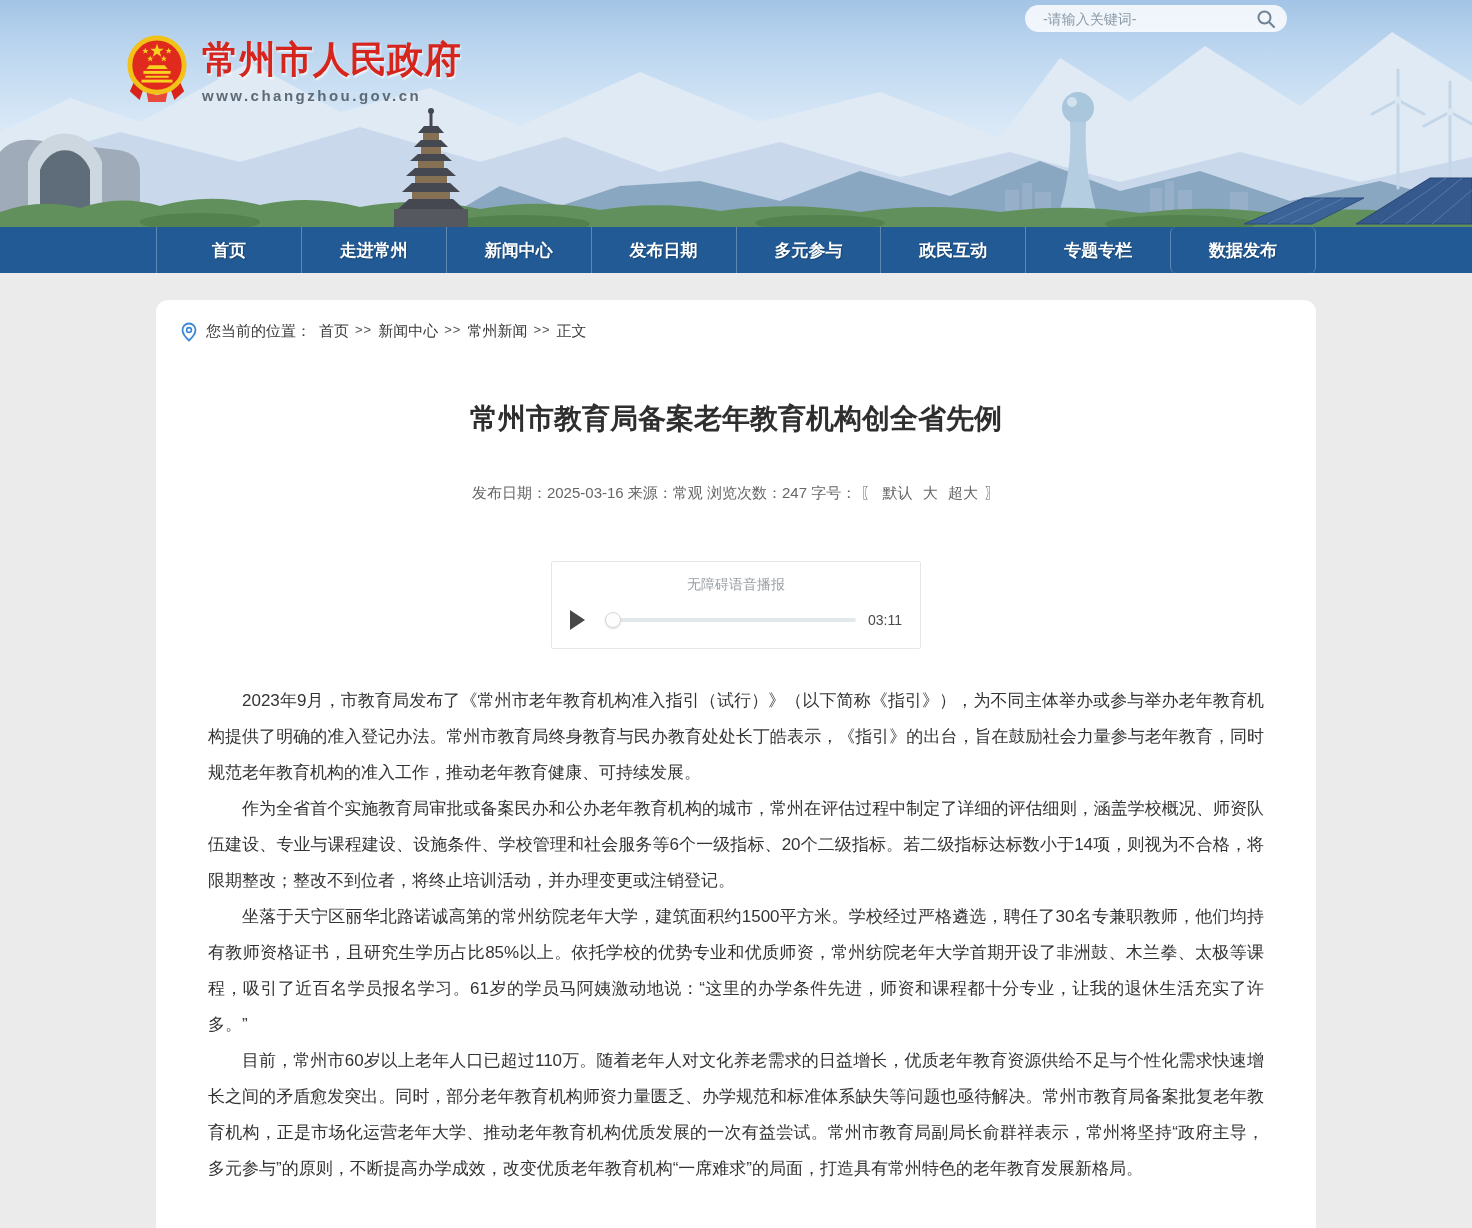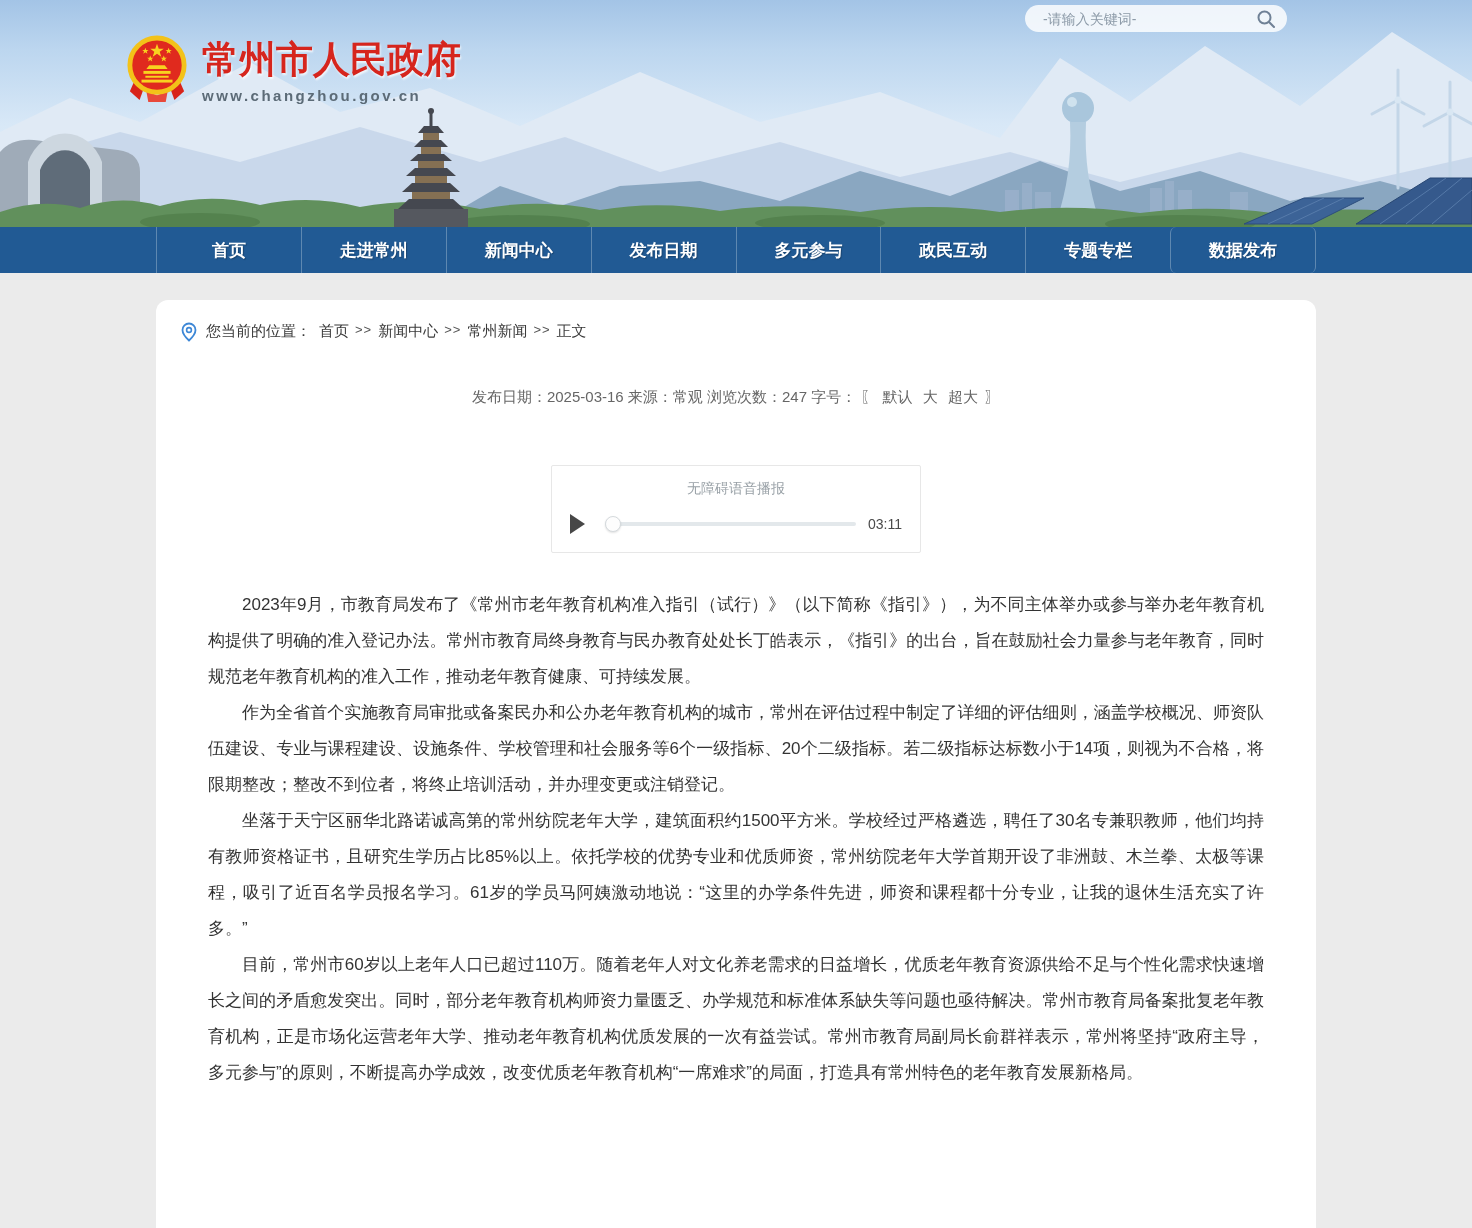--- a/index.html
+++ b/index.html
@@ -251,20 +251,21 @@
       <span class="crumb-label">您当前的位置：</span>
       <span class="crumb-link">首页</span>
       <span class="crumb-sep">&gt;&gt;</span>
       <span class="crumb-link">新闻中心</span>
       <span class="crumb-sep">&gt;&gt;</span>
       <span class="crumb-link">常州新闻</span>
       <span class="crumb-sep">&gt;&gt;</span>
       <span class="crumb-current">正文</span>
     </div>
 
+    <h1 class="article-title">常州市教育局备案老年教育机构创全省先例</h1>
 
     <div class="article-meta">
       <span class="meta-group"><span>发布日期：</span><span>2025-03-16</span></span>
       <span class="meta-group"><span>来源：</span><span>常观</span></span>
       <span class="meta-group"><span>浏览次数：</span><span>247</span></span>
       <span class="meta-group">
         <span>字号：</span>
         <span>〖</span>
         <span class="font-opt">默认</span>
         <span class="font-opt">大</span>

